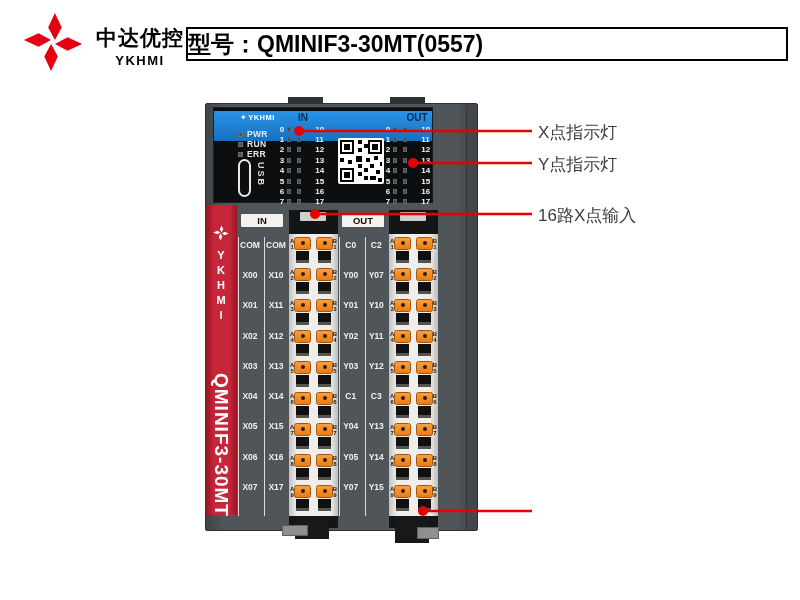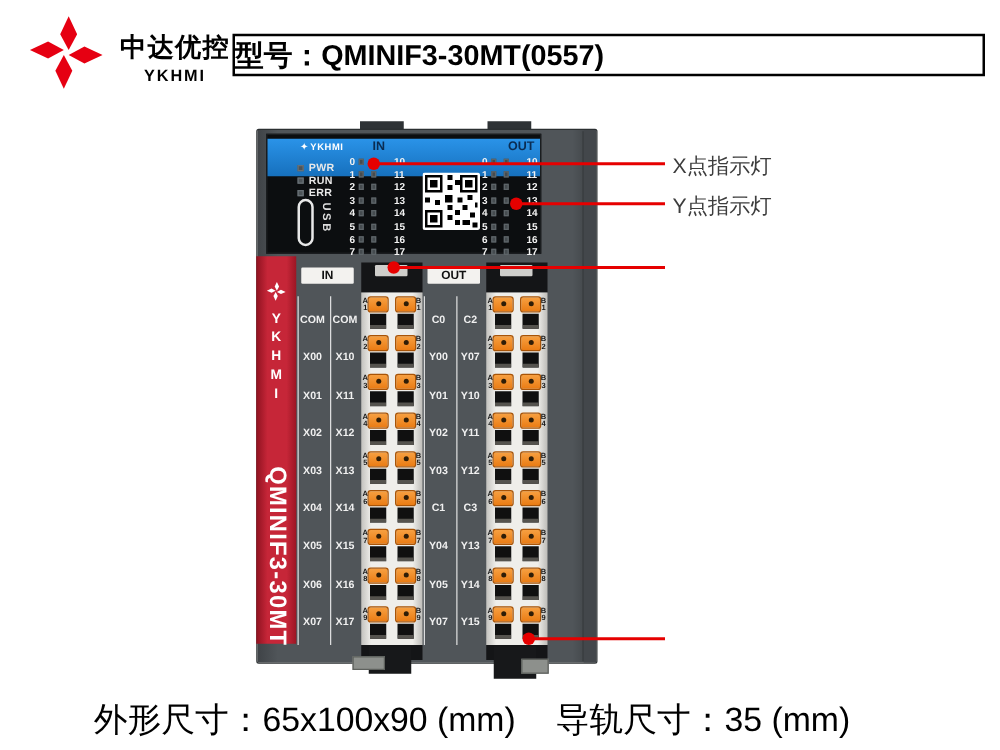--- a/index.html
+++ b/index.html
@@ -72,21 +72,21 @@
 
   
   .label-col{position:absolute;top:113px;height:306px;}
   .in-col{left:32px;width:52px;}
   .out-col{left:133px;width:51px;}
   .col-header{position:absolute;top:4px;left:4px;width:42px;height:13px;background:#f3f2ef;
     color:#111;font-size:9.5px;font-weight:bold;text-align:center;line-height:13px;border-radius:1px;}
   .vline{position:absolute;top:27px;width:1px;height:279px;background:rgba(255,255,255,.8);}
   .vl-left{left:1px;} .vl-mid{left:27px;}
   .col-rows{position:absolute;left:0;top:30px;width:100%;height:272px;display:flex;flex-direction:column;}
-  .lab-row{flex:1;display:flex;align-items:center;}
+  .lab-row{flex:1;display:flex;align-items:flex-start;}
   .lab-row span{width:50%;text-align:center;font-size:8.5px;font-weight:bold;color:#f0f0f0;}
 
   
   .tblock{position:absolute;top:113px;width:49px;height:318px;}
   .tb1{left:84px;} .tb2{left:184px;}
   .cap-top{position:absolute;left:0;top:0;width:49px;height:24px;background:#141517;}
   .cap-tab{position:absolute;left:11px;top:2px;width:26px;height:9px;background:#cfcecb;border-radius:1px;}
   .tb-body{position:absolute;left:0;top:24px;width:49px;height:282px;
     background:linear-gradient(90deg,#c3c2be,#efeeea 16%,#efeeea 84%,#bdbcb8);}
   .cap-bot{position:absolute;left:0;top:306px;width:49px;height:12px;background:#141517;}
@@ -894,18 +894,16 @@
       <line x1="413" y1="163" x2="532" y2="163"></line>
         <circle cx="413" cy="163" r="5" stroke="none"></circle>
       <line x1="315" y1="214" x2="532" y2="214"></line>
         <circle cx="315" cy="214" r="5" stroke="none"></circle>
       <line x1="423" y1="511" x2="532" y2="511"></line>
         <circle cx="423" cy="511" r="5" stroke="none"></circle>
     </g>
   </svg>
   <div class="ann-label ann1">X点指示灯</div>
   <div class="ann-label ann2">Y点指示灯</div>
-
-  <div class="footer">
-    <span class="dims">外形尺寸：65x100x90 (mm)</span><span class="rail">导轨尺寸：35 (mm)</span>
-  </div>
+  <div class="ann-label ann3">16路X点输入</div>
+
 
 </div>
 
 </body></html>

